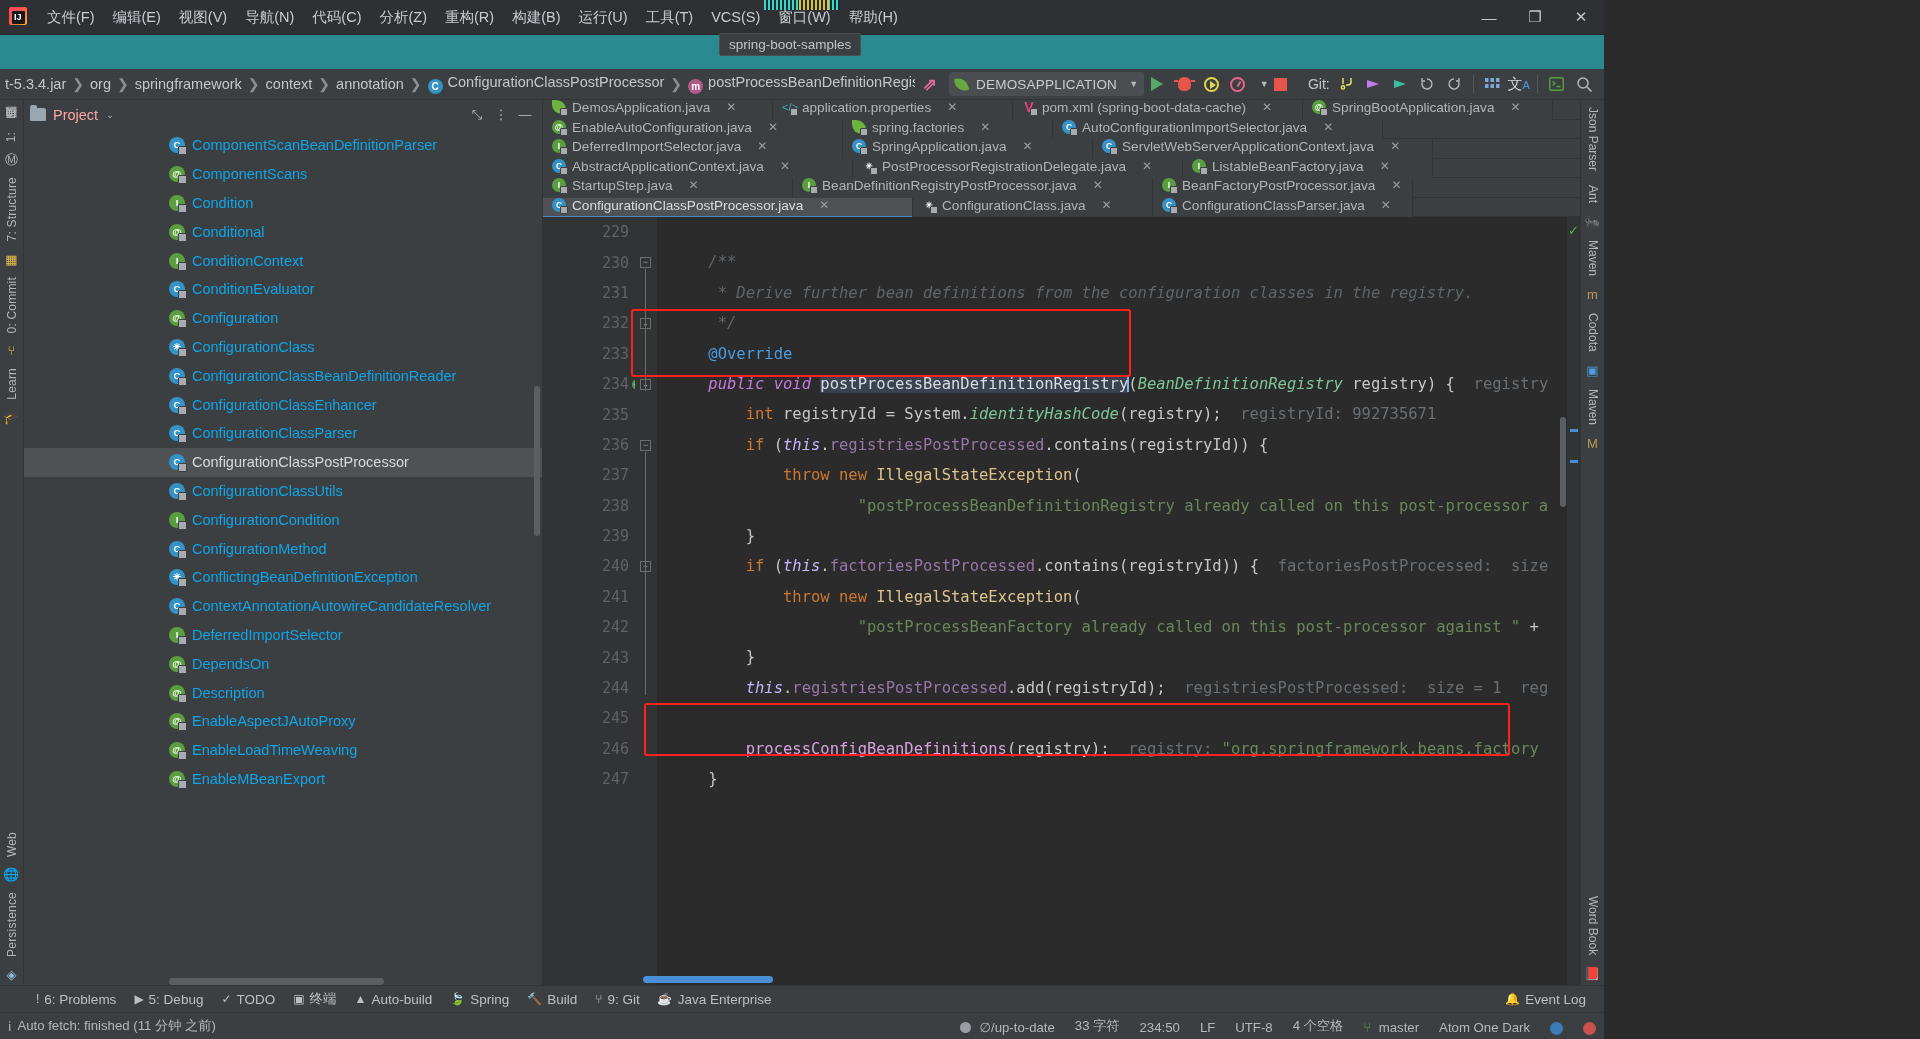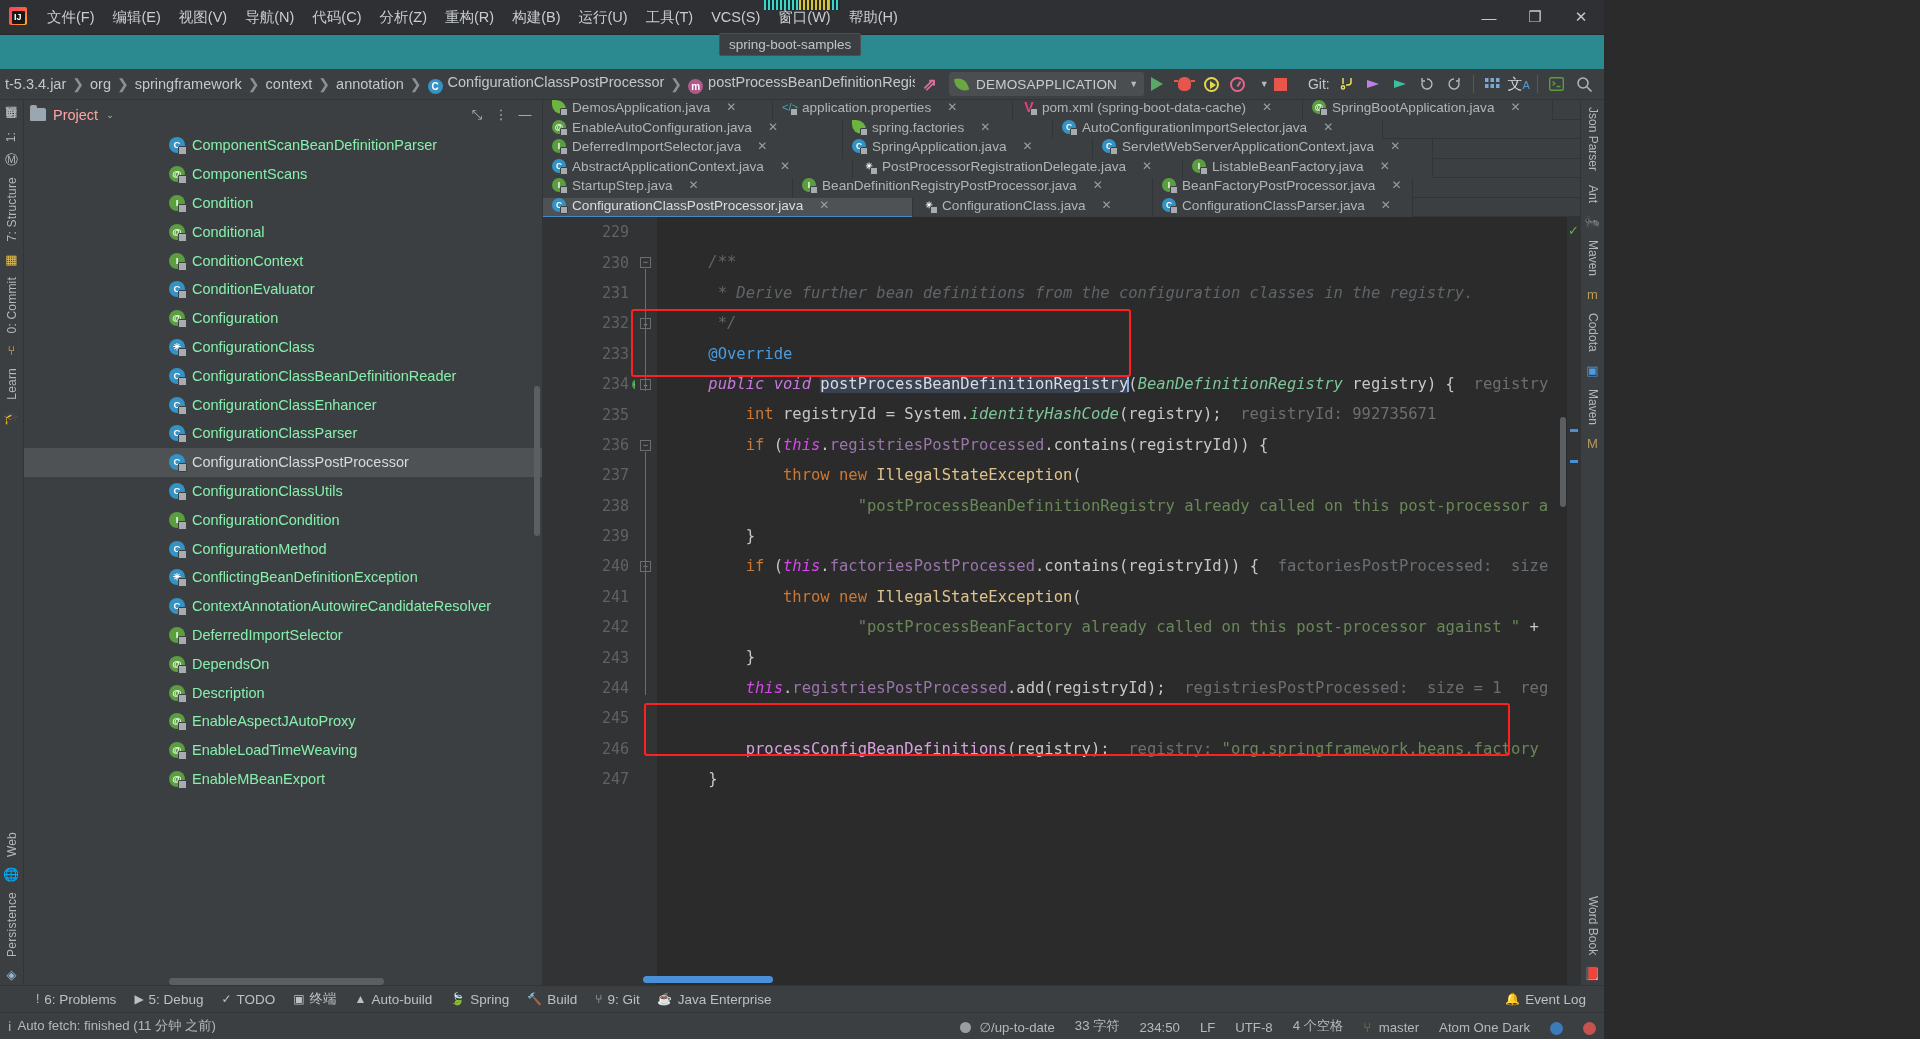--- a/index.html
+++ b/index.html
@@ -113,21 +113,21 @@
   .tree{flex:1 1 auto;background:#3c3f41;overflow:hidden;position:relative;padding-top:2px;}
   .trow{height:28.8px;display:flex;align-items:center;padding-left:145px;white-space:nowrap;}
   .trow.sel{background:#4e5254;}
   .tico{width:16px;height:16px;border-radius:50%;margin-right:7px;flex:0 0 16px;position:relative;
         font-size:9.5px;line-height:16px;text-align:center;color:#fff;font-weight:bold;}
   .tico.c{background:#3592c4;}
   .tico.i{background:#5a9e3f;}
   .tico.a{background:#5a9e3f;}
   .tico.ex{background:#3592c4;}
   .tico.lock:after{content:"";position:absolute;right:-2px;bottom:-2px;width:7px;height:7px;background:#a8acb0;border-radius:1px;border:1px solid #3c3f41;}
-  .tlabel{color:#86efac;font-size:14.5px;}
+  .tlabel{color:#0ea5e9;font-size:14.5px;}
   .trow.sel .tlabel{color:#d6dade;}
   .scrollhbar{position:absolute;left:145px;bottom:0;width:370px;height:7px;background:#3c3f41;}
   .scrollhbar i{display:block;width:215px;height:7px;background:#5b5f62;border-radius:4px;}
   .vthumb{position:absolute;right:2px;top:30%;width:6px;height:150px;background:#5b5f62;border-radius:4px;}
 
   
   .editor{flex:1 1 auto;display:flex;flex-direction:column;min-width:0;background:#2b2b2b;}
   .tabstrip{background:#3c3f41;flex:0 0 auto;}
   .tabrow{display:flex;height:19.5px;align-items:stretch;}
   .tab{display:flex;padding:0 9px;font-size:13.6px;color:#b0b4b8;
@@ -164,21 +164,21 @@
   
   .t-cmt{color:#5f6569;font-style:italic;}
   .t-ann{color:#4a9ce0;}
   .t-kw{color:#cc7832;}
   .t-kw2{color:#c678dd;font-style:italic;}
   .t-meth{color:#d8dce0;}
   .t-type{color:#7ec699;font-style:italic;text-align:right;}
   .t-plain{color:#c5c8c6;}
   .t-str{color:#6a8759;}
   .t-field{color:#9876aa;}
-  .t-this{color:#d946ef;font-style:italic;}
+  .t-this{color:#c4b5fd;font-style:italic;}
   .t-hint{color:#6a6f73;}
   .t-cls{color:#d8a0df;}
   .t-exc{color:#e0c38c;}
 
   .hl-box{position:absolute;border:2px solid #ff2020;border-radius:3px;pointer-events:none;z-index:40;}
   .caret-sel{background:#3a4252;}
   .caret-bar{display:inline-block;width:2px;height:17px;background:#7fb3e8;vertical-align:-3px;margin:0 -1px;}
   .curline{position:absolute;left:0;right:0;background:#323436;}
   .errstripe{position:absolute;right:0;top:0;width:13px;height:100%;background:#313335;}
   .stripe-ok{position:absolute;right:0;top:6px;width:13px;text-align:center;color:#62b543;font-size:13px;}

